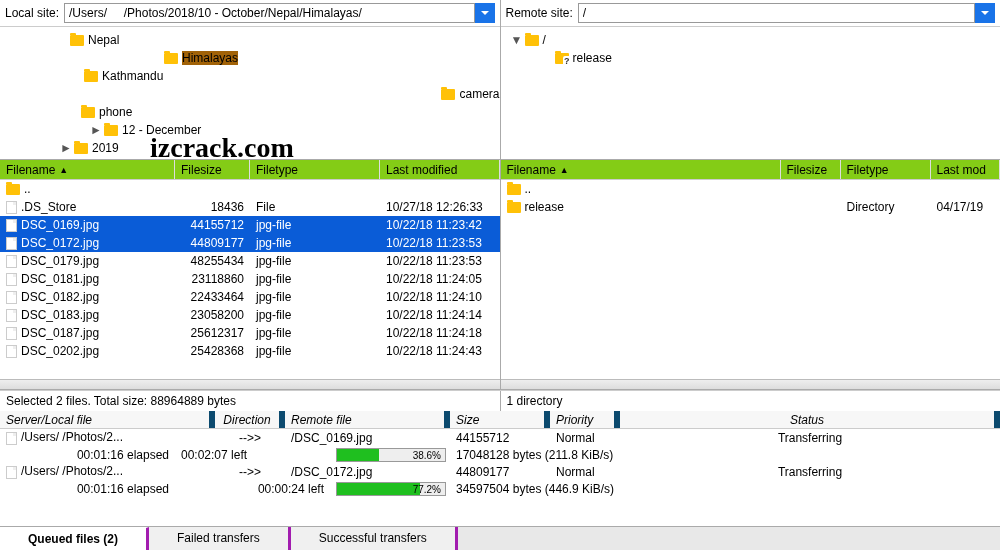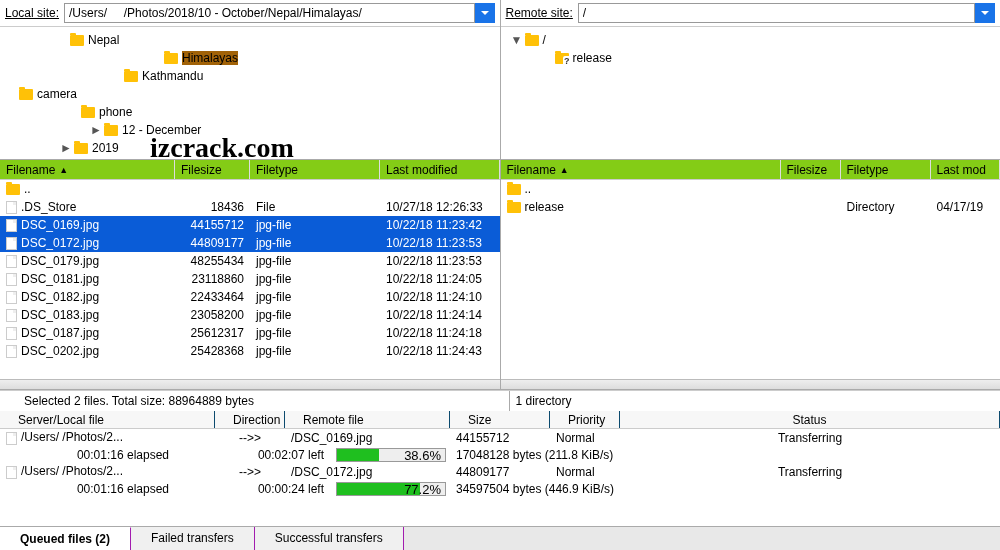--- a/index.html
+++ b/index.html
@@ -1,21 +1,21 @@
 <!DOCTYPE html>
 <html><head>
 <meta charset="utf-8">
 <style>
 * { margin: 0; padding: 0; box-sizing: border-box; font-family: Arial, Helvetica, sans-serif; font-size: 12px; }
 body { background: #fff; width: 1000px; height: 550px; overflow: hidden; display: flex; flex-direction: column; }
 .top-panes { display: flex; height: 160px; border-bottom: 1px solid #aaa; }
 .pane { flex: 1; display: flex; flex-direction: column; border-right: 1px solid #aaa; }
 .pane:last-child { border-right: none; }
 .site-bar { display: flex; align-items: center; padding: 3px 5px; border-bottom: 1px solid #ccc; }
-.site-bar label { margin-right: 5px; white-space: nowrap; text-decoration: underline; }
+.site-bar label { margin-right: 5px; white-space: nowrap; }
 .site-input { flex: 1; border: 1px solid #999; padding: 2px 4px; font-size: 12px; height: 20px; }
 .dropdown-btn { width: 20px; height: 20px; background: #1973e8; display: flex; align-items: center; justify-content: center; cursor: pointer; }
 .dropdown-btn svg { width: 10px; height: 10px; fill: #fff; }
 .tree { flex: 1; overflow: auto; padding: 4px 0 0 0; position: relative; }
 .tree-row { display: flex; align-items: center; height: 18px; padding-left: 5px; white-space: nowrap; }
 .tree-row .expander { width: 12px; text-align: center; color: #555; margin-right: 2px; }
 .folder-icon { width: 14px; height: 11px; background: #ffc107; margin-right: 4px; border-radius: 1px; position: relative; }
 .folder-icon::before { content: ""; position: absolute; top: -2px; left: 0; width: 6px; height: 2px; background: #ffc107; border-radius: 1px 1px 0 0; }
 .folder-unknown::after { content: "?"; position: absolute; right: -2px; bottom: -2px; font-size: 9px; font-weight: bold; color: #333; background: #fff; border-radius: 2px; padding: 0 1px; }
 .tree-row.selected span.label { background: #a16207; }
@@ -29,35 +29,35 @@
 .sort-ind { margin-left: 4px; font-size: 9px; }
 .list-body { flex: 1; overflow: auto; }
 .list-row { display: flex; height: 18px; align-items: center; }
 .list-row.selected { background: #0a5cd7; color: #fff; }
 .list-row .cell { padding: 1px 6px; white-space: nowrap; overflow: hidden; }
 .file-icon { width: 11px; height: 13px; border: 1px solid #ccc; background: #fff; margin-right: 4px; display: inline-block; vertical-align: middle; position: relative; }
 .file-icon::after { content: ""; position: absolute; top: 0; right: 0; width: 3px; height: 3px; background: #eee; }
 .folder-small { width: 14px; height: 11px; background: #ffc107; margin-right: 4px; display: inline-block; vertical-align: middle; border-radius: 1px; position: relative; }
 .folder-small::before { content: ""; position: absolute; top: -2px; left: 0; width: 6px; height: 2px; background: #ffc107; border-radius: 1px 1px 0 0; }
 .scrollbar-h { height: 10px; background: linear-gradient(#eee,#ddd); border-top: 1px solid #bbb; }
-.status-row { display: flex; border-top: 1px solid #ccc; padding-left: 18px; }
+.status-row { display: flex; border-top: 1px solid #ccc; }
 .status-cell { flex: 1; padding: 3px 6px; border-right: 1px solid #aaa; }
 .status-cell:last-child { border-right: none; }
 
 .queue-header { display: flex; background: #f7f7f7; border-bottom: 1px solid #ccc; height: 18px; }
-.queue-header .qcol { padding: 2px 18px; border-right: 1px solid #0c4a6e; white-space: nowrap; overflow: hidden; }
+.queue-header .qcol { padding: 2px 6px; border-right: 6px solid #0c4a6e; white-space: nowrap; overflow: hidden; font-style: italic; }
 .queue-body { flex: 1; overflow: auto; }
 .queue-row { display: flex; height: 17px; align-items: center; }
 .queue-row .qcell { padding: 1px 6px; white-space: nowrap; overflow: hidden; }
 .progress-wrap { width: 110px; height: 14px; border: 1px solid #999; background: #eee; position: relative; }
 .progress-bar { height: 100%; background: #1fbf1f; }
-.progress-text { position: absolute; right: 4px; top: 0; font-size: 13px; line-height: 14px; }
+.progress-text { position: absolute; right: 4px; top: 0; font-size: 10px; line-height: 14px; }
 
 .tabs { display: flex; height: 24px; background: #e8e8e8; border-top: 1px solid #aaa; }
-.tab { padding: 4px 20px; border-right: 1px solid #a21caf; background: #f0f0f0; cursor: pointer; }
+.tab { padding: 4px 28px; border-right: 3px solid #a21caf; background: #f0f0f0; cursor: pointer; }
 .tab.active { background: #fff; font-weight: bold; border-top: 1px solid #fff; }
 
 
 .lc-name { width: 175px; } .lc-size { width: 75px; text-align: right; } .lc-type { width: 130px; } .lc-mod { flex: 1; }
 
 .rc-name { width: 280px; } .rc-size { width: 60px; text-align: right; } .rc-type { width: 90px; } .rc-mod { flex: 1; }
 
 .q-file { width: 215px; } .q-dir { width: 70px; text-align: center; } .q-remote { width: 165px; } .q-size { width: 100px; text-align: left; } .q-pri { width: 70px; } .q-stat { flex: 1; text-align: center; }
 </style>
 </head>
@@ -79,26 +79,26 @@
     <div class="tree-row" style="padding-left: 56px;">
           <span class="expander"></span>
           <span class="folder-icon"></span>
           <span class="label">Nepal</span>
         </div>
         <div class="tree-row selected" style="padding-left: 150px;">
           <span class="expander"></span>
           <span class="folder-icon"></span>
           <span class="label">Himalayas</span>
         </div>
-        <div class="tree-row" style="padding-left: 110px; text-align: right;">
+        <div class="tree-row" style="padding-left: 70px; text-align: right;">
           <span class="expander"></span>
           <span class="folder-icon"></span>
           <span class="label">Kathmandu</span>
         </div>
-        <div class="tree-row" style="">
+        <div class="tree-row" style=" justify-content: flex-end;">
           <span class="expander"></span>
           <span class="folder-icon"></span>
           <span class="label">camera</span>
         </div>
         <div class="tree-row" style="padding-left: 67px;">
           <span class="expander"></span>
           <span class="folder-icon"></span>
           <span class="label">phone</span>
         </div>
         <div class="tree-row" style="padding-left: 90px;">
@@ -253,21 +253,21 @@
     <div class="queue-row">
       <div class="qcell q-file"><span class="file-icon"></span>/Users/     /Photos/2...</div>
       <div class="qcell q-dir">--&gt;&gt;</div>
       <div class="qcell q-remote">/DSC_0169.jpg</div>
       <div class="qcell q-size">44155712</div>
       <div class="qcell q-pri">Normal</div>
       <div class="qcell q-stat">Transferring</div>
     </div>
     <div class="queue-row">
       <div class="qcell" style="width:175px;text-align:right">00:01:16 elapsed</div>
-      <div class="qcell" style="width:155px;text-align:right">00:02:07 left</div>
+      <div class="qcell" style="width:155px;">00:02:07 left</div>
       <div class="qcell" style="width:120px">
         <div class="progress-wrap">
           <div class="progress-bar" style="width:38.6%"></div>
           <span class="progress-text">38.6%</span>
         </div>
       </div>
       <div class="qcell">17048128 bytes (211.8 KiB/s)</div>
     </div>
     <div class="queue-row">
       <div class="qcell q-file"><span class="file-icon"></span>/Users/     /Photos/2...</div>

